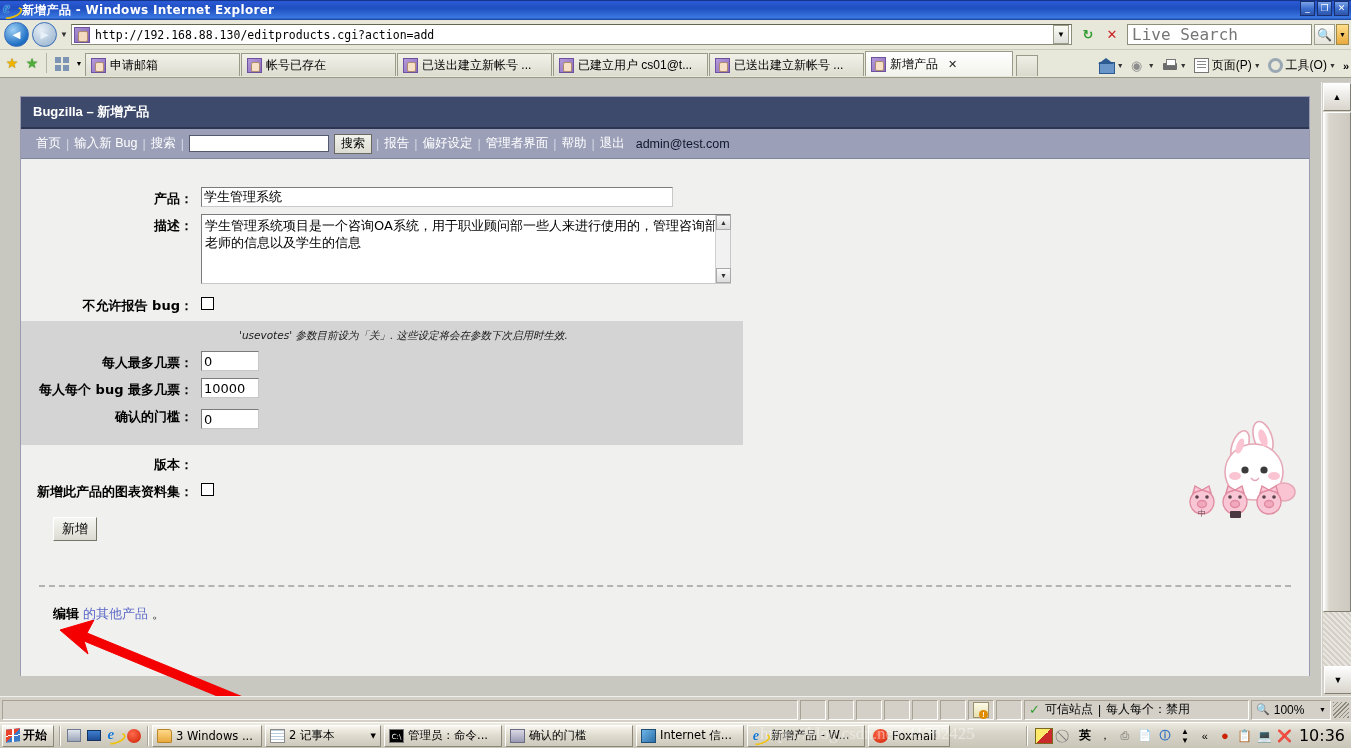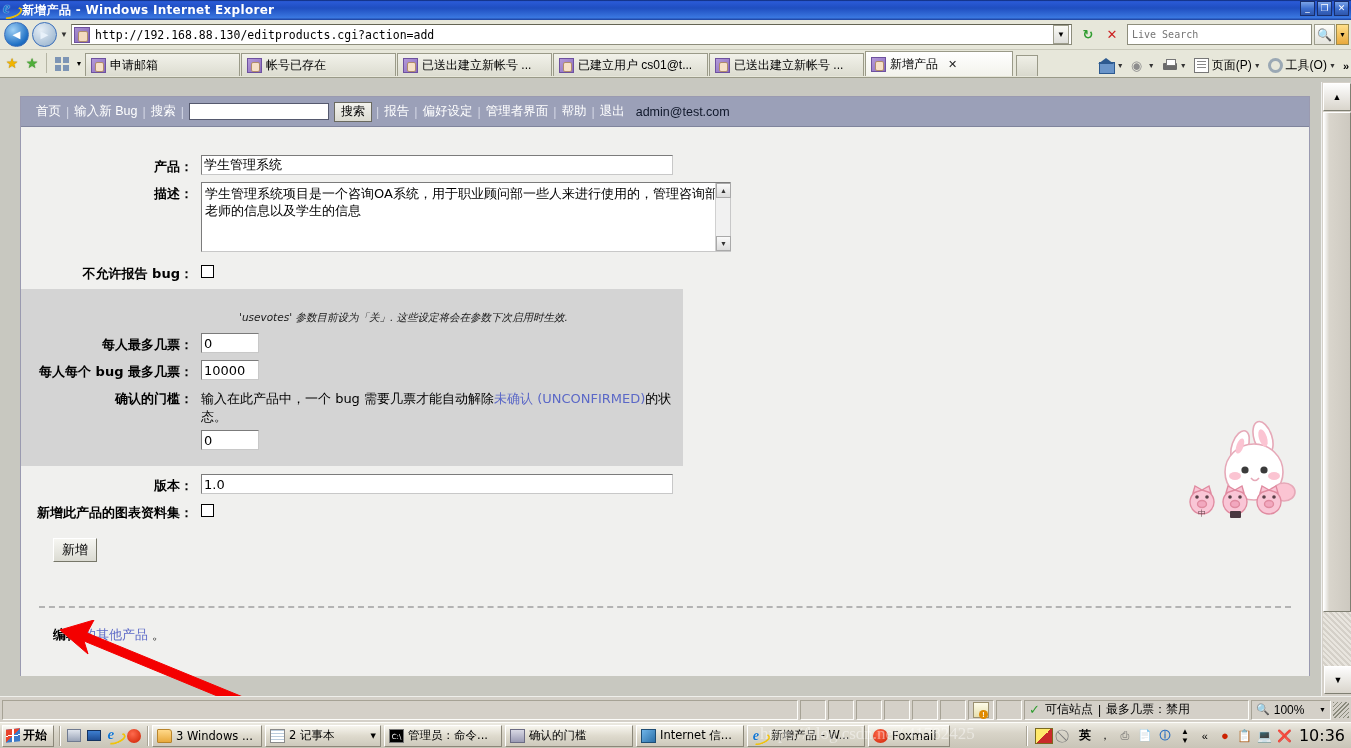--- a/index.html
+++ b/index.html
@@ -111,21 +111,21 @@
   }
   .refresh-g { color: #2f9d2f; }
   .stop-r { color: #cc2222; }
   #livesearch {
     width: 185px; height: 21px; background: #fff;
     border: 1px solid #8d8d7c; margin-left: 4px; display: flex; align-items: center;
     flex: none;
   }
   #livesearch input {
     flex: 1; border: none; outline: none; background: transparent;
-    font-family: "DejaVu Sans Mono", monospace; font-size: 10px; color: #7c7c7c;
+    font-family: "DejaVu Sans Mono", monospace; font-size: 16px; color: #7c7c7c;
     padding-left: 4px;
   }
   .srch-btn {
     width: 21px; height: 21px; flex: none;
     background: linear-gradient(to bottom,#fdfdfa,#e4e4dc);
     border: 1px solid #9d9d8c; margin-left: 2px;
     display: flex; align-items: center; justify-content: center;
     color: #1a57b0; font-size: 12px; font-weight: bold;
   }
   .srch-drop {
@@ -274,22 +274,22 @@
   .ta-sb .ar {
     width: 15px; height: 15px; background: linear-gradient(to bottom,#fafafa,#dcdcdc);
     border: 1px solid #a9a9a9; font-size: 7px; text-align: center; line-height: 13px; color: #333;
   }
   .ta-sb .ar.bot { position: absolute; bottom: 0; left: 0; }
   .cb {
     width: 13px; height: 13px; background: #fff; border: 1px solid #000;
     display: inline-block; margin-top: 3px;
   }
   #grayband {
-    background: #d4d4d4; padding: 22px 0 10px 0; margin: 6px 0 8px 0;
-    width: 662px;
+    background: #d4d4d4; padding: 8px 0 10px 0; margin: 6px 0 8px 0;
+    width: 722px;
   }
   .votenote {
     font-size: 10.5px; font-style: italic; color: #1a1a1a; text-align: left;
     padding-left: 218px; margin-bottom: 8px; font-family: "DejaVu Sans", sans-serif;
   }
   .small-input { width: 58px; }
   .conf-text { font-size: 13px; color: #000; font-family: "DejaVu Sans", sans-serif; padding-top: 3px; }
   .conf-text a { color: #5b68c7; text-decoration: none; }
   #btn-submit {
     margin: 10px 0 0 32px; padding: 2px 8px; font-size: 13px;
@@ -517,20 +517,21 @@
     </div>
     <div class="chev2">»</div>
   </div>
 </div>
 
 <div id="viewport">
   <div id="pagecanvas">
 
     <div id="contentbox">
 
+      <div id="bz-head">Bugzilla – 新增产品</div>
 
       <div id="bz-nav">
         <a class="lnk" href="#">首页</a>
         <span class="bar">|</span>
         <a class="lnk" href="#">输入新 Bug</a>
         <span class="bar">|</span>
         <a class="lnk" href="#">搜索</a>
         <span class="bar">|</span>
         <input id="bz-search-input" value="" style="">
         <button id="bz-search-btn">搜索</button>
@@ -589,33 +590,27 @@
           <div class="frow">
             <div class="flabel">每人每个 bug 最多几票：</div>
             <div class="ffield">
               <input class="txt small-input" value="10000" style="">
             </div>
           </div>
 
           <div class="frow">
             <div class="flabel">确认的门槛：</div>
             <div class="ffield">
-              <div class="conf-text">
-                <span>输入在此产品中，一个 bug 需要几票才能自动解除</span><a href="#">未确认</a> <a href="#">(UNCONFIRMED)</a><span>的状态。</span>
-              </div>
               <input class="txt small-input" style="margin-top: 4px;" value="0">
             </div>
           </div>
         </div>
 
         <div class="frow">
           <div class="flabel">版本：</div>
-          <div class="ffield">
-            <input class="txt" id="f-version" value="1.0" style="">
-          </div>
         </div>
 
         <div class="frow">
           <div class="flabel">新增此产品的图表资料集：</div>
           <div class="ffield">
             <span class="cb"></span>
           </div>
         </div>
 
         <button id="btn-submit">新增</button>
@@ -699,21 +694,21 @@
   <div class="sb-cell sb-w"></div>
   <div class="sb-cell sb-w"></div>
   <div class="sb-cell sb-w">
     <span class="lockwarn"></span>
   </div>
   <div class="sb-cell sb-w"></div>
   <div class="sb-cell" id="sb-zone">
     <span class="check-g">✓</span>
     <span>可信站点</span>
     <span>|</span>
-    <span>最多几票：禁用</span>
+    <span>每人每个：禁用</span>
   </div>
   <div class="sb-cell" id="sb-zoom">
     <span class="mag-ic">🔍</span>
     <span>100%</span>
     <span style="margin-left:auto;font-size:7px">▼</span>
   </div>
   <div id="sb-grip"></div>
 </div>
 
 <div id="taskbar">

